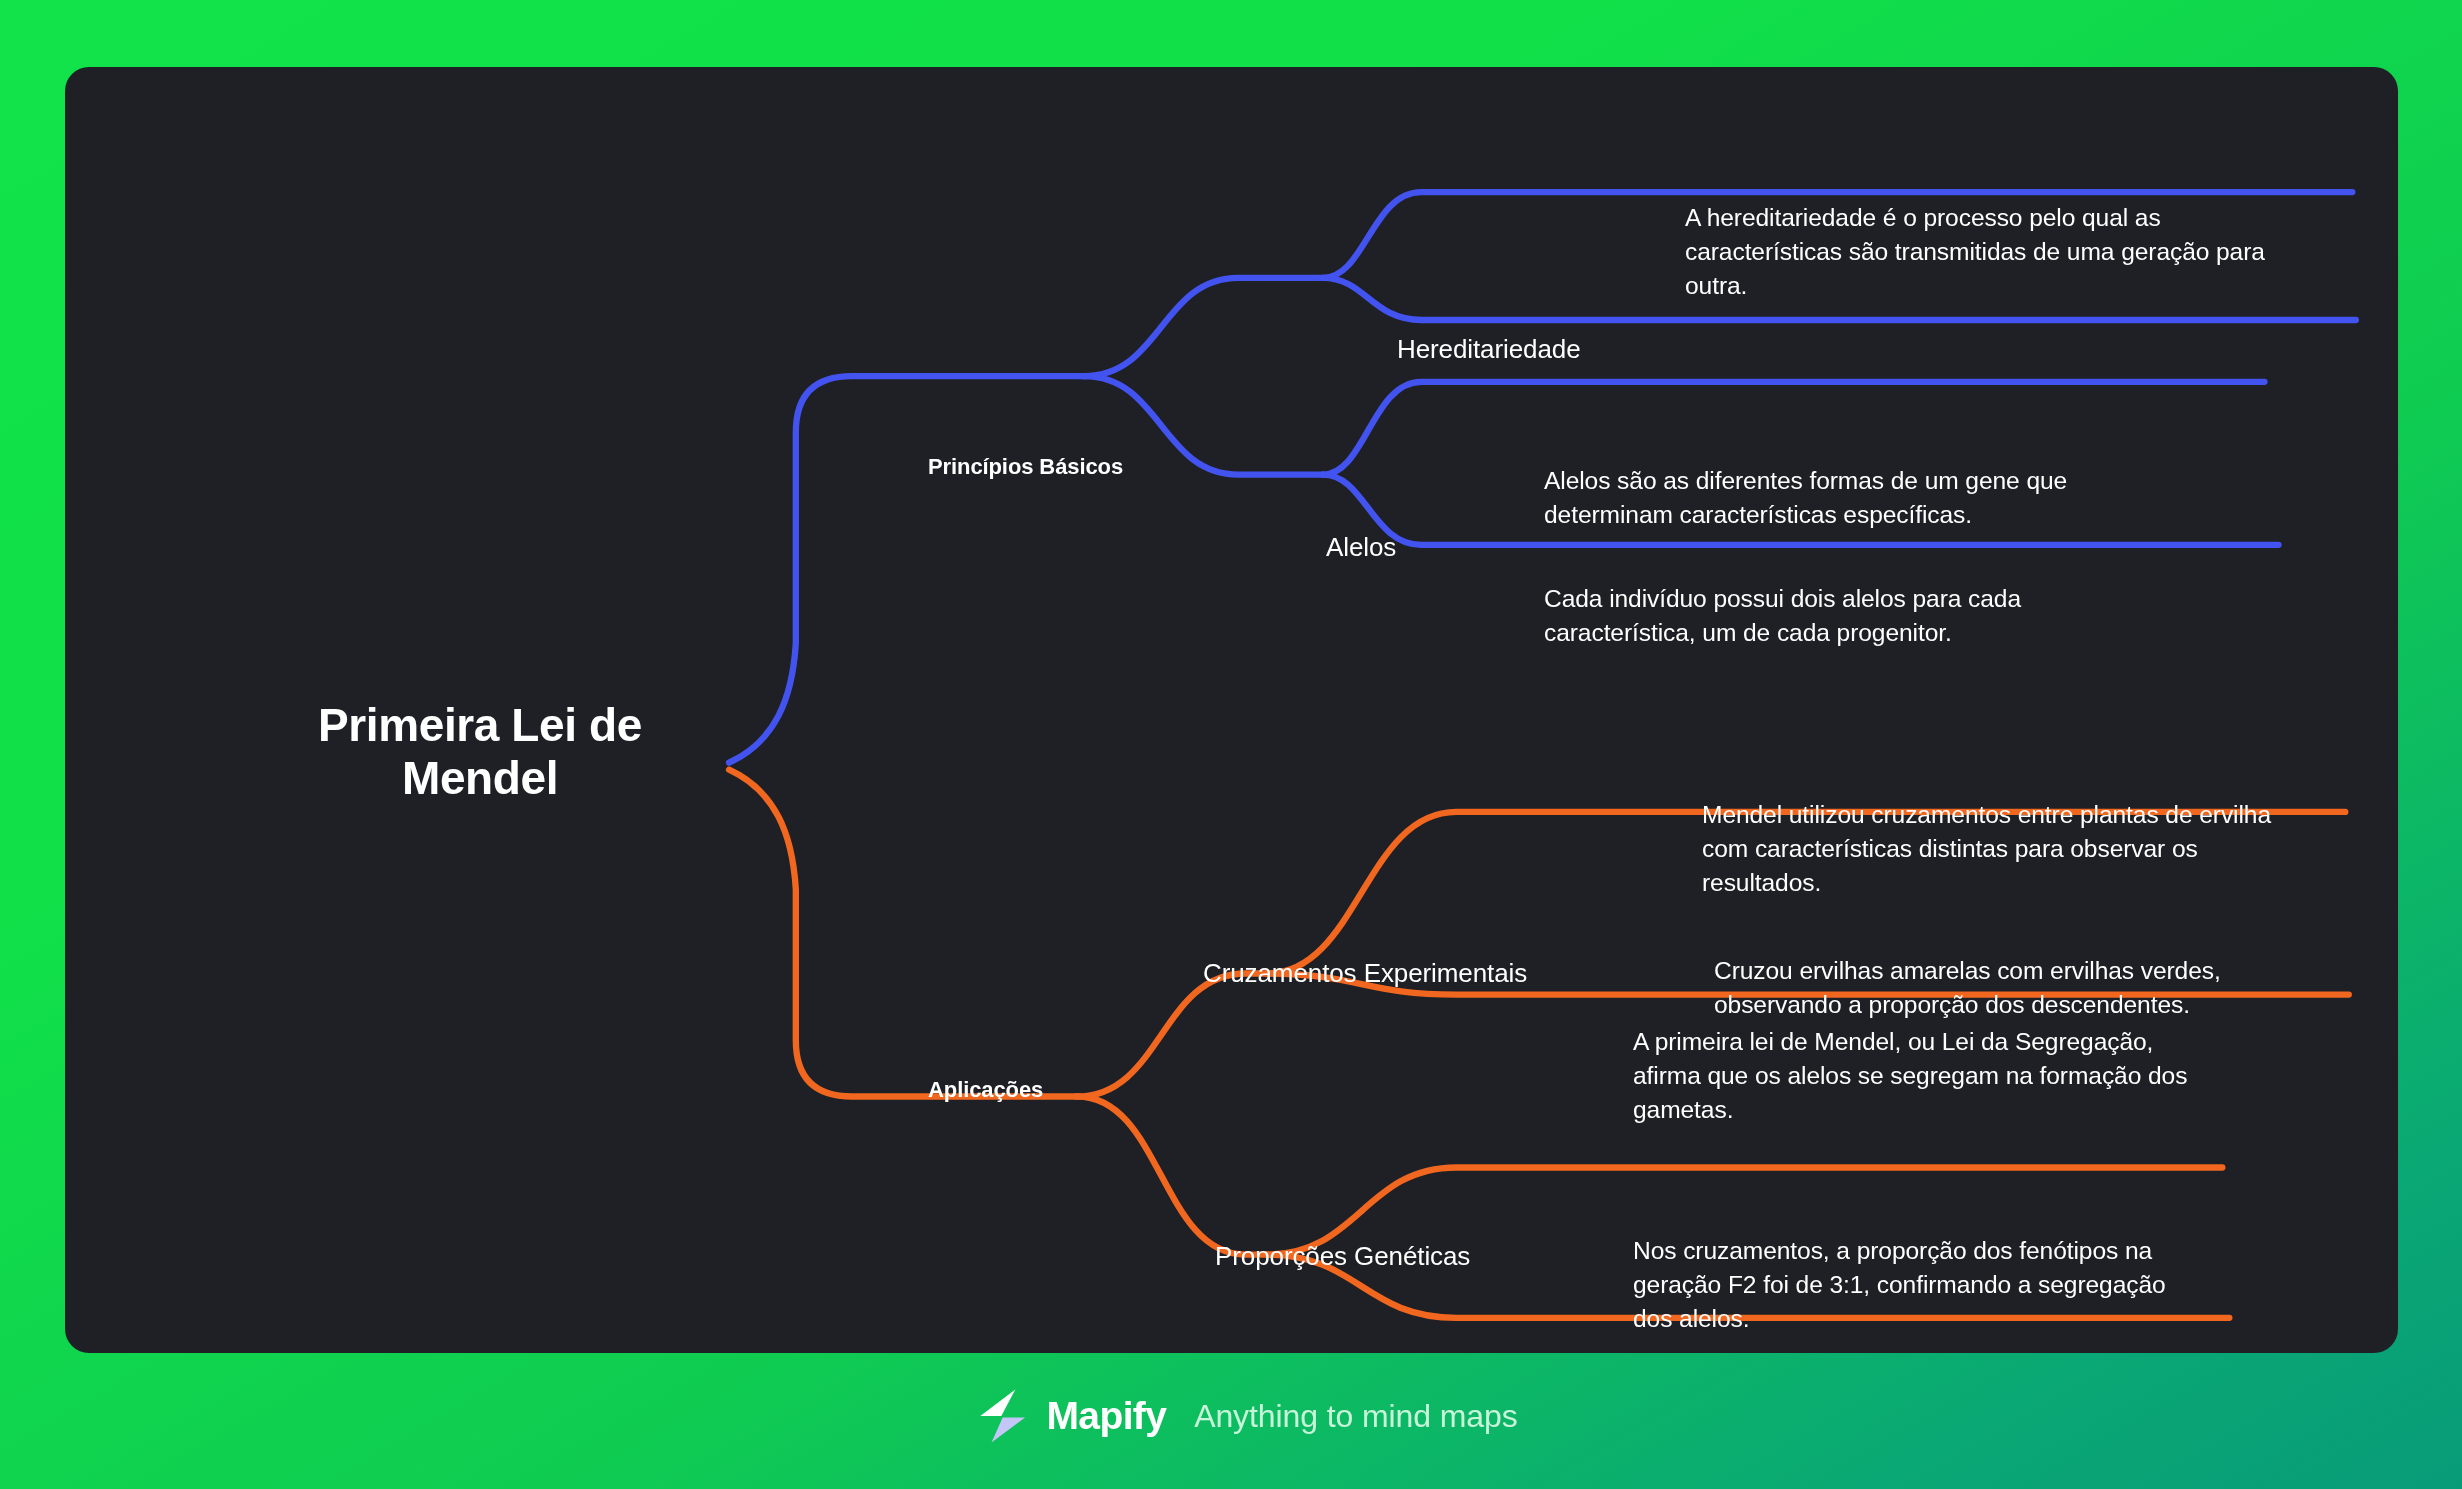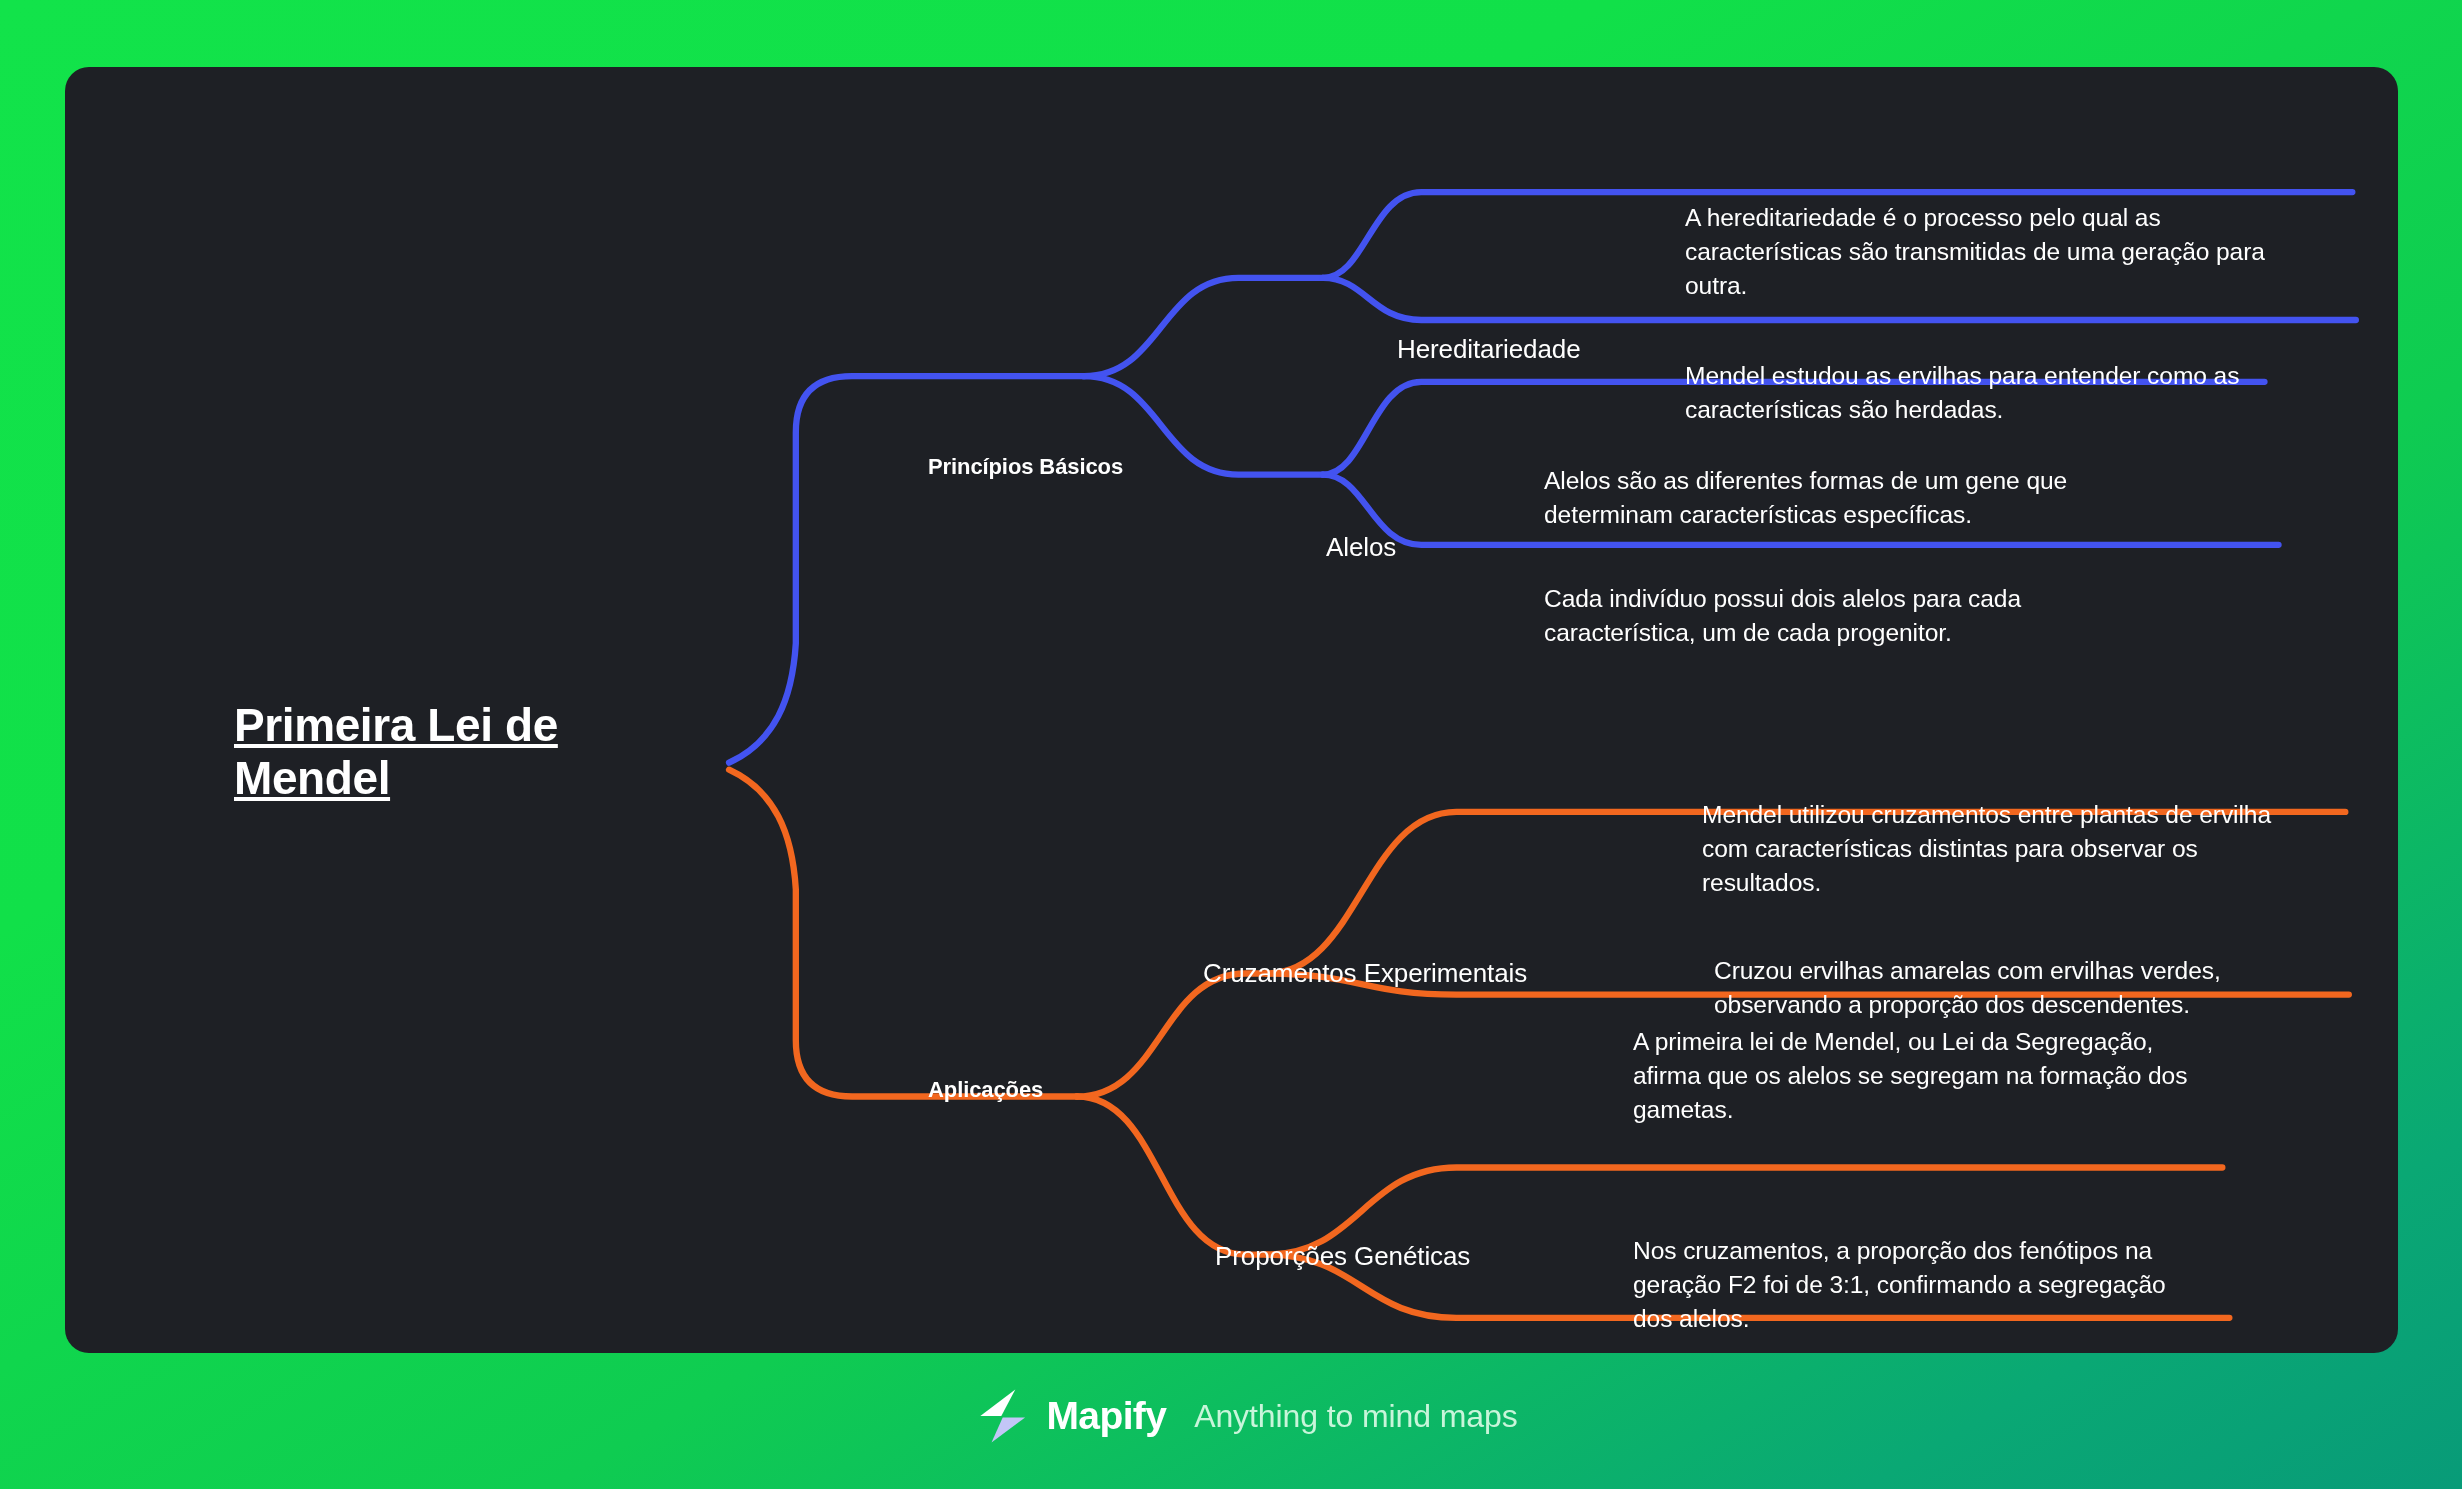--- a/index.html
+++ b/index.html
@@ -23,25 +23,25 @@
     border-radius:24px;
     overflow:hidden;
   }
   #wires { position:absolute; left:0; top:0; width:2333px; height:1286px; }
 
   
   .node { position:absolute; color:#ffffff; }
 
   .root {
     width:492px;
+    text-align:center;
     font-size:46px;
     font-weight:bold;
     line-height:1.16;
     letter-spacing:-0.4px;
-    text-decoration:underline;
   }
   .branch {
     font-size:22px;
     font-weight:bold;
     white-space:nowrap;
     letter-spacing:-0.1px;
   }
   .sub {
     font-size:26px;
     font-weight:normal;
@@ -120,21 +120,20 @@
   </svg>
 
   <div class="node root" style="left:169px; top:632px;">Primeira Lei de Mendel</div>
 
   <div class="node branch" style="left:863px; top:387px;">Princípios Básicos</div>
 
   <div class="node sub" style="left:1332px; top:267px;">Hereditariedade</div>
 
   <div class="node leaf" style="left:1620px; top:134px; width:590px;">A hereditariedade é o processo pelo qual as características são transmitidas de uma geração para outra.</div>
 
-  <div class="node leaf" style="left:1620px; top:292px; width:632px;">Mendel estudou as ervilhas para entender como as características são herdadas.</div>
 
   <div class="node sub" style="left:1261px; top:465px;">Alelos</div>
 
   <div class="node leaf" style="left:1479px; top:397px; width:534px;">Alelos são as diferentes formas de um gene que determinam características específicas.</div>
 
   <div class="node leaf" style="left:1479px; top:515px; width:611px;">Cada indivíduo possui dois alelos para cada característica, um de cada progenitor.</div>
 
   <div class="node branch" style="left:863px; top:1010px;">Aplicações</div>
 
   <div class="node sub" style="left:1138px; top:891px;">Cruzamentos Experimentais</div>

